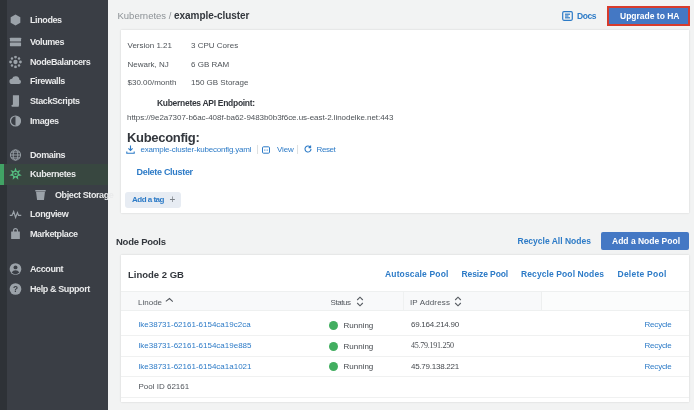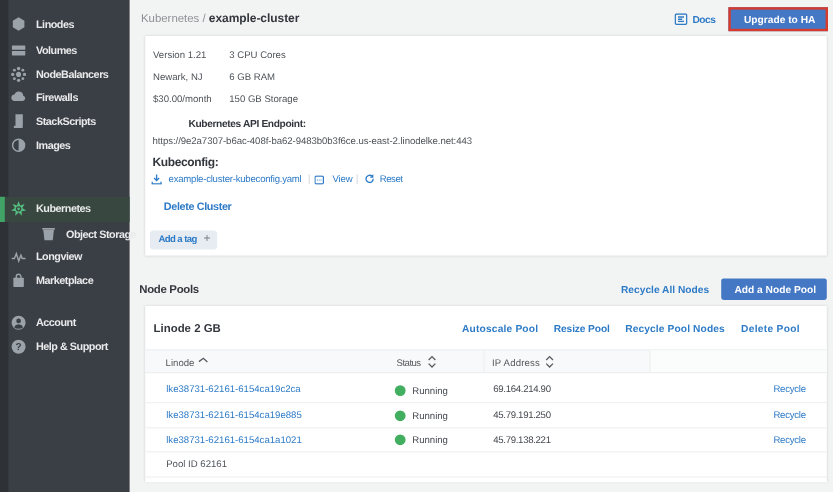--- a/index.html
+++ b/index.html
@@ -79,20 +79,32 @@
     </div>
     <div class="nav" style="top:110px;">
       <span class="ic">
         <svg viewBox="0 0 14 14" fill="none" stroke="currentColor" stroke-width="1.3">
           <circle cx="7" cy="7" r="5.4"></circle>
           <path d="M7 1.6a5.4 5.4 0 0 1 0 10.8Z" fill="currentColor" stroke="none"></path>
         </svg>
       </span>
       <span class="lb">Images</span>
     </div>
+    <div class="nav" style="top:144.5px;">
+      <span class="ic">
+        <svg viewBox="0 0 14 14" fill="none" stroke="currentColor" stroke-width="1">
+          <circle cx="7" cy="7" r="5.5"></circle>
+          <ellipse cx="7" cy="7" rx="2.5" ry="5.5"></ellipse>
+          <line x1="1.5" y1="7" x2="12.5" y2="7"></line>
+          <line x1="2.2" y1="3.9" x2="11.8" y2="3.9"></line>
+          <line x1="2.2" y1="10.1" x2="11.8" y2="10.1"></line>
+        </svg>
+      </span>
+      <span class="lb">Domains</span>
+    </div>
     <div class="nav sel" style="top:163.8px;">
       <span class="ic">
         <svg viewBox="0 0 14 14" fill="currentColor">
           <path d="M7.00 0.10 L8.48 3.94 L12.39 2.70 L10.31 6.24 L13.73 8.54 L9.66 9.12 L9.99 13.22 L7.00 10.40 L4.01 13.22 L4.34 9.12 L0.27 8.54 L3.69 6.24 L1.61 2.70 L5.52 3.94Z"></path>
           <circle cx="7" cy="7" r="2.4" fill="#384740"></circle>
           <circle cx="7" cy="7" r="1.2"></circle>
         </svg>
       </span>
       <span class="lb">Kubernetes</span>
     </div>
@@ -161,21 +173,21 @@
 <div class="t" style="left:127.5px; top:42px; font-size:8px; color:#4e5358;">Version 1.21</div>
 <div class="t" style="left:191px; top:42px; font-size:8px; color:#4e5358;">3 CPU Cores</div>
 <div class="t" style="left:127.5px; top:61px; font-size:8px; color:#4e5358;">Newark, NJ</div>
 <div class="t" style="left:191px; top:61px; font-size:8px; color:#4e5358;">6 GB RAM</div>
 <div class="t" style="left:127.5px; top:79px; font-size:8px; color:#4e5358;">$30.00/month</div>
 <div class="t" style="left:191px; top:79px; font-size:8px; color:#4e5358;">150 GB Storage</div>
 
 <div class="t b" style="left:127px; top:99px; font-size:8.5px; letter-spacing:-0.3px; color:#33373d;padding-left:30px;">Kubernetes API Endpoint:</div>
 <div class="t" style="left:127px; top:114px; font-size:8px; letter-spacing:-0.05px; color:#4e5358;">https://9e2a7307-b6ac-408f-ba62-9483b0b3f6ce.us-east-2.linodelke.net:443</div>
 
-<div class="t b" style="left:127px; top:131px; font-size:10px; letter-spacing:-0.3px; color:#33373d;text-align:right;">Kubeconfig:</div>
+<div class="t b" style="left:127px; top:131px; font-size:13px; letter-spacing:-0.3px; color:#33373d;text-align:right;">Kubeconfig:</div>
 
 <svg class="t" style="left:126px; top:144.5px;" width="9" height="9" viewBox="0 0 9 9" fill="none" stroke="#2d7bc7" stroke-width="1.1">
     <path d="M4.5 0.5v4.8M2.4 3.4 4.5 5.5 6.6 3.4"></path>
     <path d="M0.8 6.5v1.7h7.4V6.5"></path>
   </svg>
 <div class="t" style="left:140.5px; top:145.5px; font-size:8px; letter-spacing:-0.2px; color:#2d7bc7;">example-cluster-kubeconfig.yaml</div>
 <div class="t" style="left:256.5px; top:144.5px; font-size:9px; color:#d3d6d8;">|</div>
 <svg class="t" style="left:262px; top:145.5px;" width="8" height="8" viewBox="0 0 8 8" fill="none" stroke="#2d7bc7" stroke-width="1">
     <rect x="0.5" y="0.8" width="7" height="6.4" rx="1"></rect>
     <circle cx="2.5" cy="4" r="0.5" fill="#2d7bc7" stroke="none"></circle>
@@ -234,21 +246,21 @@
 
 <div class="t" style="left:138.5px; top:321px; font-size:8px; color:#2d7bc7;">lke38731-62161-6154ca19c2ca</div>
 <div style="position:absolute; left:328.5px; top:320.5px; width:9px; height:9px; border-radius:50%; background:#42ae60;"></div>
 <div class="t" style="left:343.5px; top:321.5px; font-size:8px; color:#45494e;">Running</div>
 <div class="t" style="left:411px; top:321px; font-size:8px; letter-spacing:-0.25px; color:#45494e;">69.164.214.90</div>
 <div class="t" style="left:644.5px; top:321px; font-size:8px; letter-spacing:-0.2px; color:#2d7bc7;">Recycle</div>
 
 <div class="t" style="left:138.5px; top:342px; font-size:8px; color:#2d7bc7;">lke38731-62161-6154ca19e885</div>
 <div style="position:absolute; left:328.5px; top:341.5px; width:9px; height:9px; border-radius:50%; background:#42ae60;"></div>
 <div class="t" style="left:343.5px; top:342.5px; font-size:8px; color:#45494e;">Running</div>
-<div class="t" style="left:411px; top:342px; font-size:8px; letter-spacing:-0.25px; color:#45494e;">45.79.191.250</div>
+<div class="t" style="left:411px; top:342px; font-size:8px; letter-spacing:-0.25px; color:#45494e;font-family:Liberation Serif, serif;">45.79.191.250</div>
 <div class="t" style="left:644.5px; top:342px; font-size:8px; letter-spacing:-0.2px; color:#2d7bc7;">Recycle</div>
 
 <div class="t" style="left:138.5px; top:362.5px; font-size:8px; color:#2d7bc7;">lke38731-62161-6154ca1a1021</div>
 <div style="position:absolute; left:328.5px; top:362px; width:9px; height:9px; border-radius:50%; background:#42ae60;"></div>
 <div class="t" style="left:343.5px; top:363px; font-size:8px; color:#45494e;">Running</div>
 <div class="t" style="left:411px; top:362.5px; font-size:8px; letter-spacing:-0.25px; color:#45494e;">45.79.138.221</div>
 <div class="t" style="left:644.5px; top:362.5px; font-size:8px; letter-spacing:-0.2px; color:#2d7bc7;">Recycle</div>
 
 <div class="t" style="left:138.5px; top:383px; font-size:8px; color:#50555b;">Pool ID 62161</div>
 

